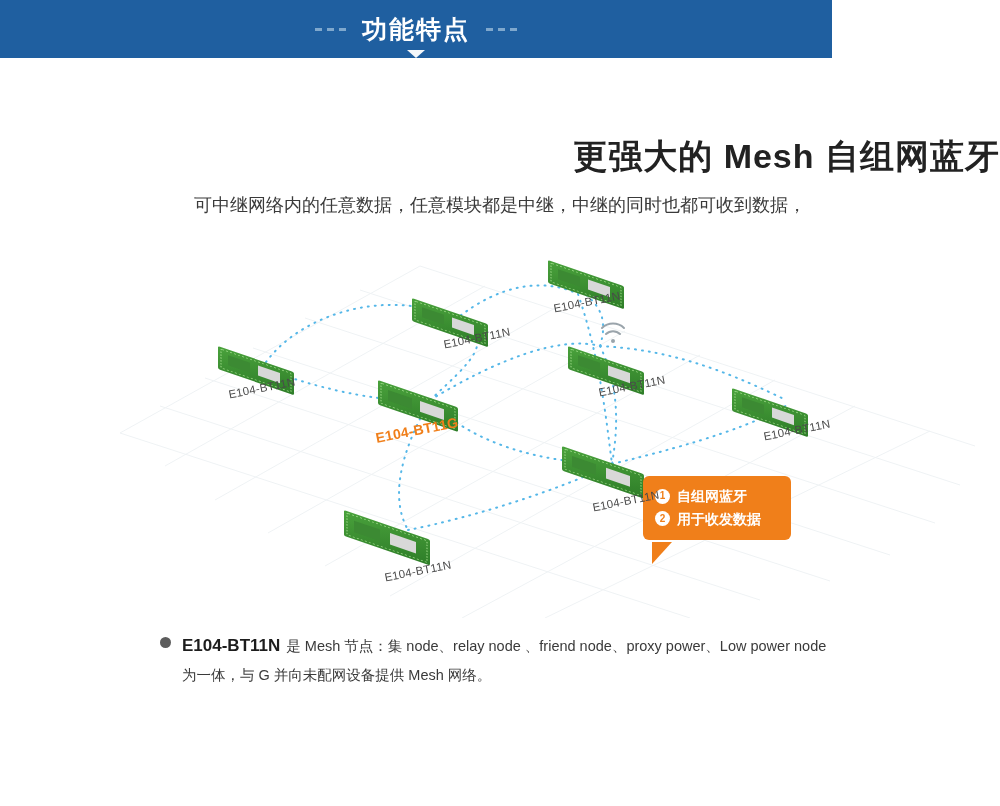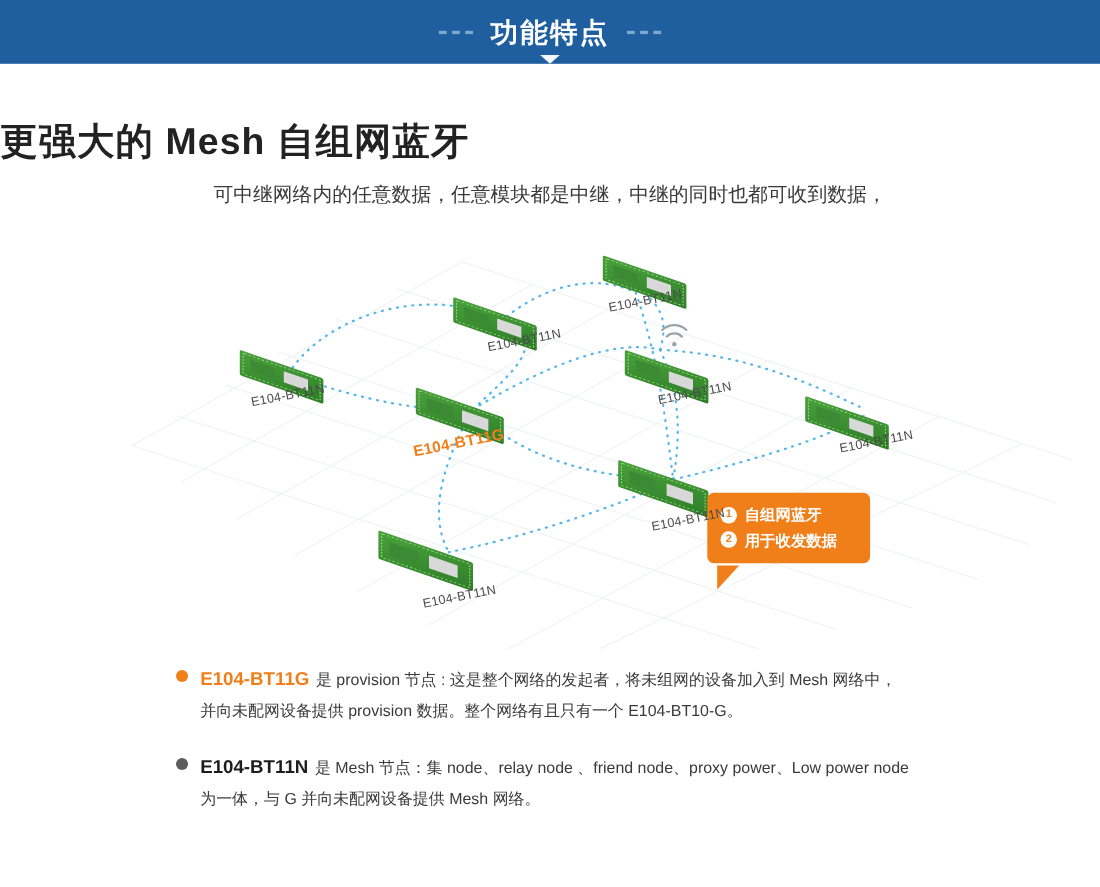--- a/index.html
+++ b/index.html
@@ -12,21 +12,21 @@
     background: #ffffff;
     font-family: "Liberation Sans", sans-serif;
     color: #333333;
     overflow: hidden;
     position: relative;
   }
 
   
   .banner {
     position: relative;
-    width: 1000px;
+    width: 832px;
     height: 58px;
     background: #1f5fa0;
     display: flex;
     align-items: center;
     justify-content: center;
   }
   .banner-inner {
     display: flex;
     align-items: center;
     gap: 16px;
@@ -56,22 +56,22 @@
     width: 0;
     height: 0;
     border-left: 9px solid transparent;
     border-right: 9px solid transparent;
     border-top: 8px solid #ffffff;
     opacity: 0.95;
   }
 
   
   .headline {
-    text-align: left;
-    margin-top: 48px;
+    text-align: right;
+    margin-top: 76px;
     font-size: 34px;
     font-weight: bold;
     color: #222222;
     letter-spacing: 1px;
   }
   .subline {
     text-align: center;
     margin-top: 8px;
     font-size: 18px;
     color: #3a3a3a;
@@ -344,27 +344,20 @@
   <div class="mod-label" style="left:553px;top:68px;transform:rotate(-11deg);">E104-BT11N</div>
   <div class="mod-label" style="left:598px;top:152px;transform:rotate(-11deg);">E104-BT11N</div>
   <div class="mod-label" style="left:763px;top:196px;transform:rotate(-11deg);">E104-BT11N</div>
   <div class="mod-label g" style="left:375px;top:194px;transform:rotate(-11deg);">E104-BT11G</div>
   <div class="mod-label" style="left:592px;top:267px;transform:rotate(-11deg);">E104-BT11N</div>
   <div class="mod-label" style="left:384px;top:337px;transform:rotate(-11deg);">E104-BT11N</div>
 </div>
 
 <div class="legend">
 
-  <div class="legend-item">
-    <span class="bullet orange"></span>
-    <div class="legend-text">
-      <span class="legend-name orange">E104-BT11G</span><span>是 provision 节点 : 这是整个网络的发起者，将未组网的设备加入到 Mesh 网络中，</span>
-      <div>并向未配网设备提供 provision 数据。整个网络有且只有一个 E104-BT10-G。</div>
-    </div>
-  </div>
 
   <div class="legend-item">
     <span class="bullet gray"></span>
     <div class="legend-text">
       <span class="legend-name">E104-BT11N</span><span>是 Mesh 节点：集 node、relay node 、friend node、proxy power、Low power node</span>
       <div>为一体，与 G 并向未配网设备提供 Mesh 网络。</div>
     </div>
   </div>
 
 </div>

